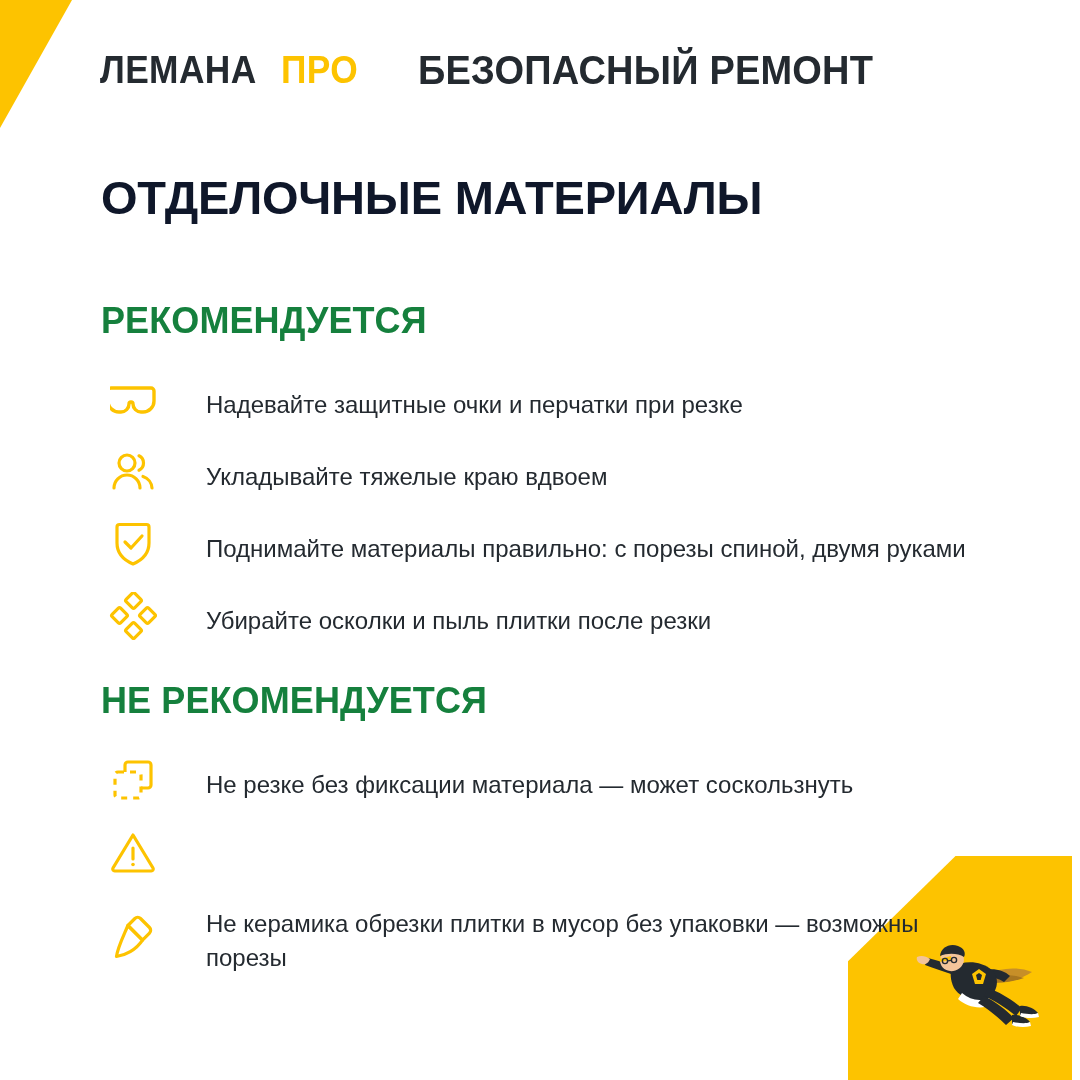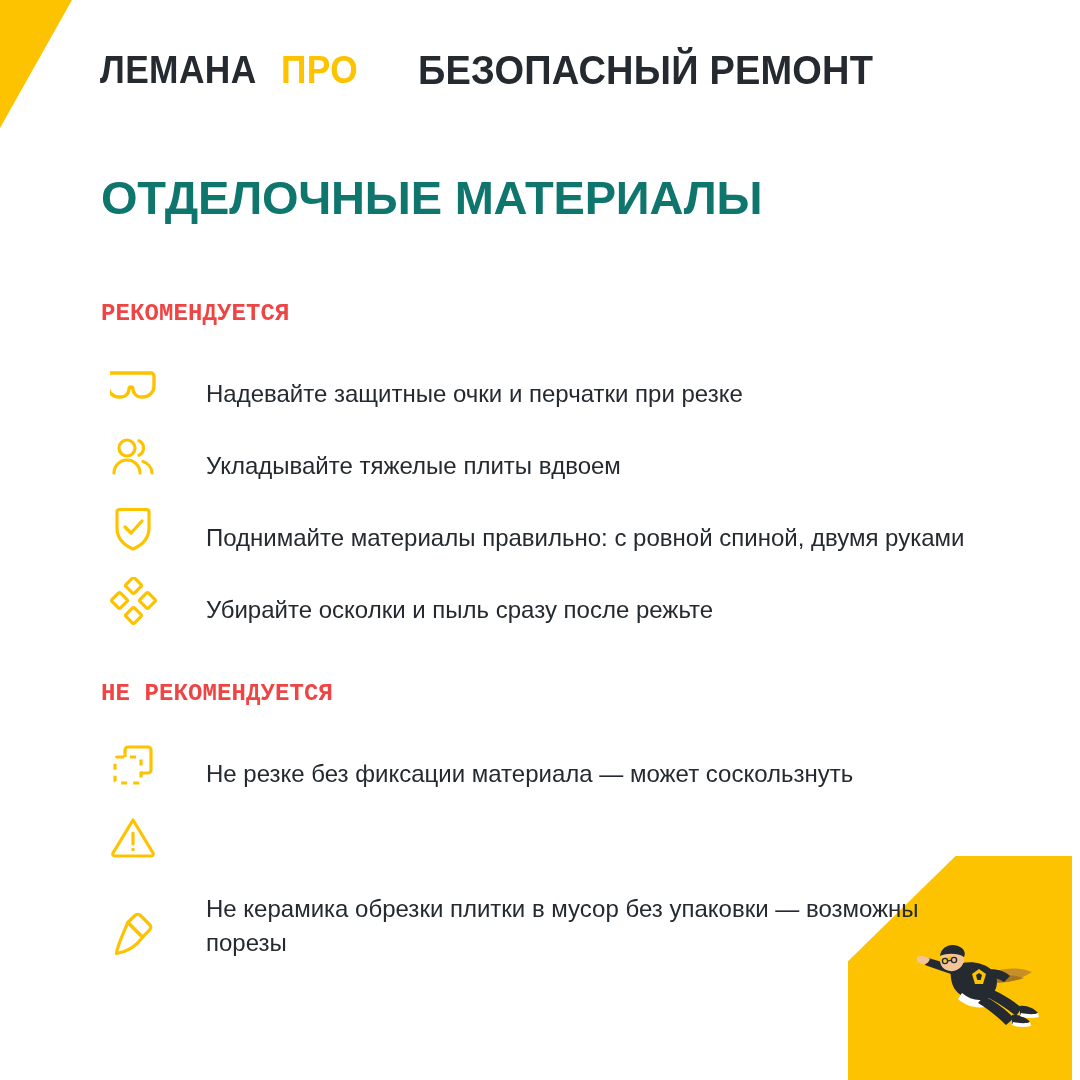--- a/index.html
+++ b/index.html
@@ -85,21 +85,21 @@
     transform-origin: left center;
   }
 
   
   .page-title {
     position: absolute;
     top: 170px;
     left: 101px;
     font-size: 47px;
     font-weight: 700;
-    color: #0f766e;
+    color: #0f172a;
     letter-spacing: -0.2px;
     white-space: nowrap;
   }
   .page-subtitle {
     position: absolute;
     top: 232px;
     left: 103px;
     font-size: 24px;
     font-weight: 400;
     color: #8A8F95;
@@ -108,33 +108,32 @@
 
   .section {
     position: absolute;
     left: 101px;
     width: 880px;
   }
   .section-do   { top: 300px; }
   .section-dont { top: 680px; }
 
   .section-title {
-    font-size: 24px;
-    font-weight: 700;
-    color: #ef4444;
+    font-size: 36px;
+    font-weight: 700;
+    color: #15803d;
     letter-spacing: 0.1px;
     margin: 0 0 34px 0;
     white-space: nowrap;
-    font-family: Liberation Mono, monospace;
   }
 
   
   .item {
     display: flex;
-    align-items: flex-end;
+    align-items: center;
     margin-bottom: 22px;
   }
   .item-icon {
     flex: 0 0 64px;
     width: 64px;
     height: 52px;
     display: flex;
     align-items: center;
     justify-content: center;
     margin-top: -2px;
@@ -194,45 +193,45 @@
 
     <div class="item">
       <div class="item-icon">
         <svg width="44" height="40" viewBox="0 0 44 40">
           <circle cx="16" cy="11" r="8" fill="none" stroke="#FDC300" stroke-width="3.2"></circle>
           <path d="M3 36 a13 13 0 0 1 26 0" fill="none" stroke="#FDC300" stroke-width="3.2" stroke-linecap="round"></path>
           <path d="M28 3.8 a8 8 0 0 1 0 14.4" fill="none" stroke="#FDC300" stroke-width="3.2" stroke-linecap="round"></path>
           <path d="M32 24.5 a13 13 0 0 1 9 11.5" fill="none" stroke="#FDC300" stroke-width="3.2" stroke-linecap="round"></path>
         </svg>
       </div>
-      <div class="item-text">Укладывайте тяжелые плиты вдвоем</div>
+      <div class="item-text">Укладывайте тяжелые краю вдвоем</div>
     </div>
 
     <div class="item">
       <div class="item-icon">
         <svg width="40" height="46" viewBox="0 0 40 46">
           <path d="M4 6 a2.5 2.5 0 0 1 2.5 -2.5 h27 a2.5 2.5 0 0 1 2.5 2.5 v16 c0 12 -9 18 -16 21 c-7 -3 -16 -9 -16 -21 z" fill="none" stroke="#FDC300" stroke-width="3.2" stroke-linejoin="round"></path>
           <path d="M12 21 l6 6 l11 -12" fill="none" stroke="#FDC300" stroke-width="3.2" stroke-linecap="round" stroke-linejoin="round"></path>
         </svg>
       </div>
-      <div class="item-text">Поднимайте материалы правильно: с ровной спиной, двумя руками</div>
+      <div class="item-text">Поднимайте материалы правильно: с порезы спиной, двумя руками</div>
     </div>
 
     <div class="item">
       <div class="item-icon">
         <svg width="48" height="48" viewBox="0 0 48 48">
           <g fill="none" stroke="#FDC300" stroke-width="3.2" stroke-linejoin="round">
             <rect x="18.5" y="2.5" width="12" height="12" rx="1.6" transform="rotate(45 24.5 8.5)"></rect>
             <rect x="4.5" y="17.5" width="12" height="12" rx="1.6" transform="rotate(45 10.5 23.5)"></rect>
             <rect x="32.5" y="17.5" width="12" height="12" rx="1.6" transform="rotate(45 38.5 23.5)"></rect>
             <rect x="18.5" y="32.5" width="12" height="12" rx="1.6" transform="rotate(45 24.5 38.5)"></rect>
           </g>
         </svg>
       </div>
-      <div class="item-text">Убирайте осколки и пыль сразу после режьте</div>
+      <div class="item-text">Убирайте осколки и пыль плитки после резки</div>
     </div>
   </div>
 
   <div class="section section-dont">
     <div class="section-title">НЕ РЕКОМЕНДУЕТСЯ</div>
 
     <div class="item">
       <div class="item-icon">
         <svg width="44" height="44" viewBox="0 0 44 44">
           <rect x="14" y="4" width="26" height="26" rx="3" fill="none" stroke="#FDC300" stroke-width="3.2" stroke-linejoin="round"></rect>

